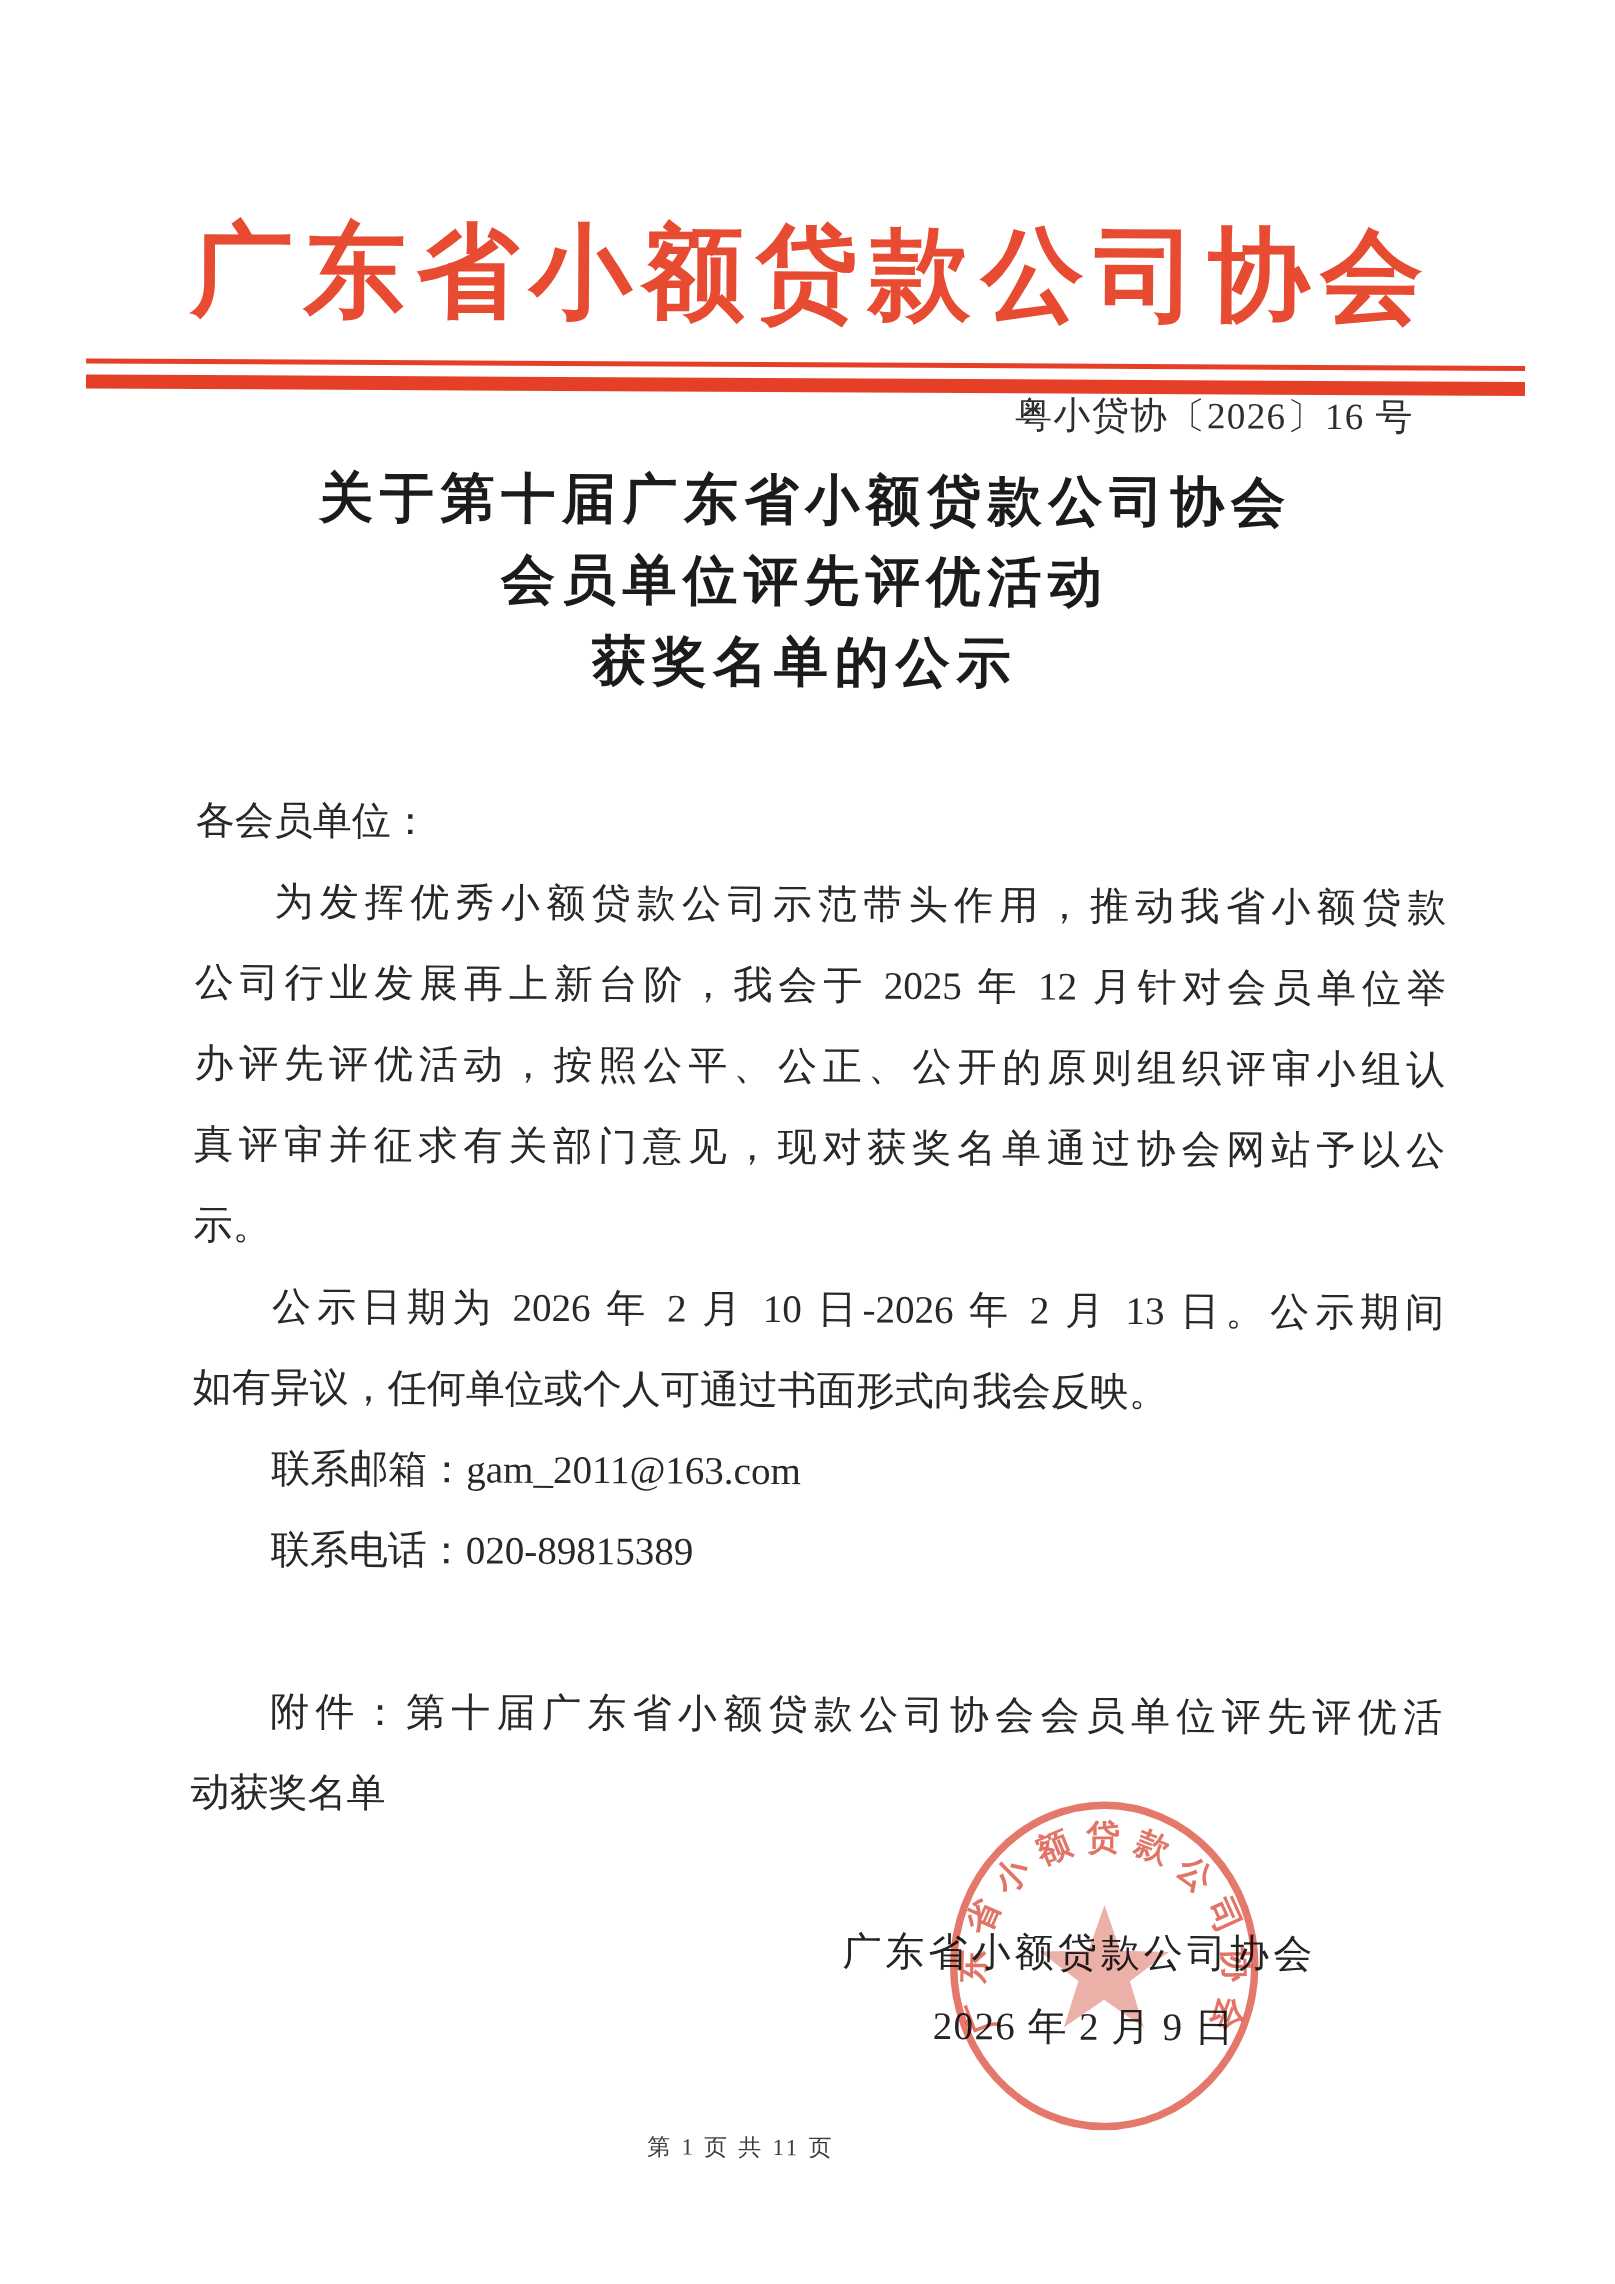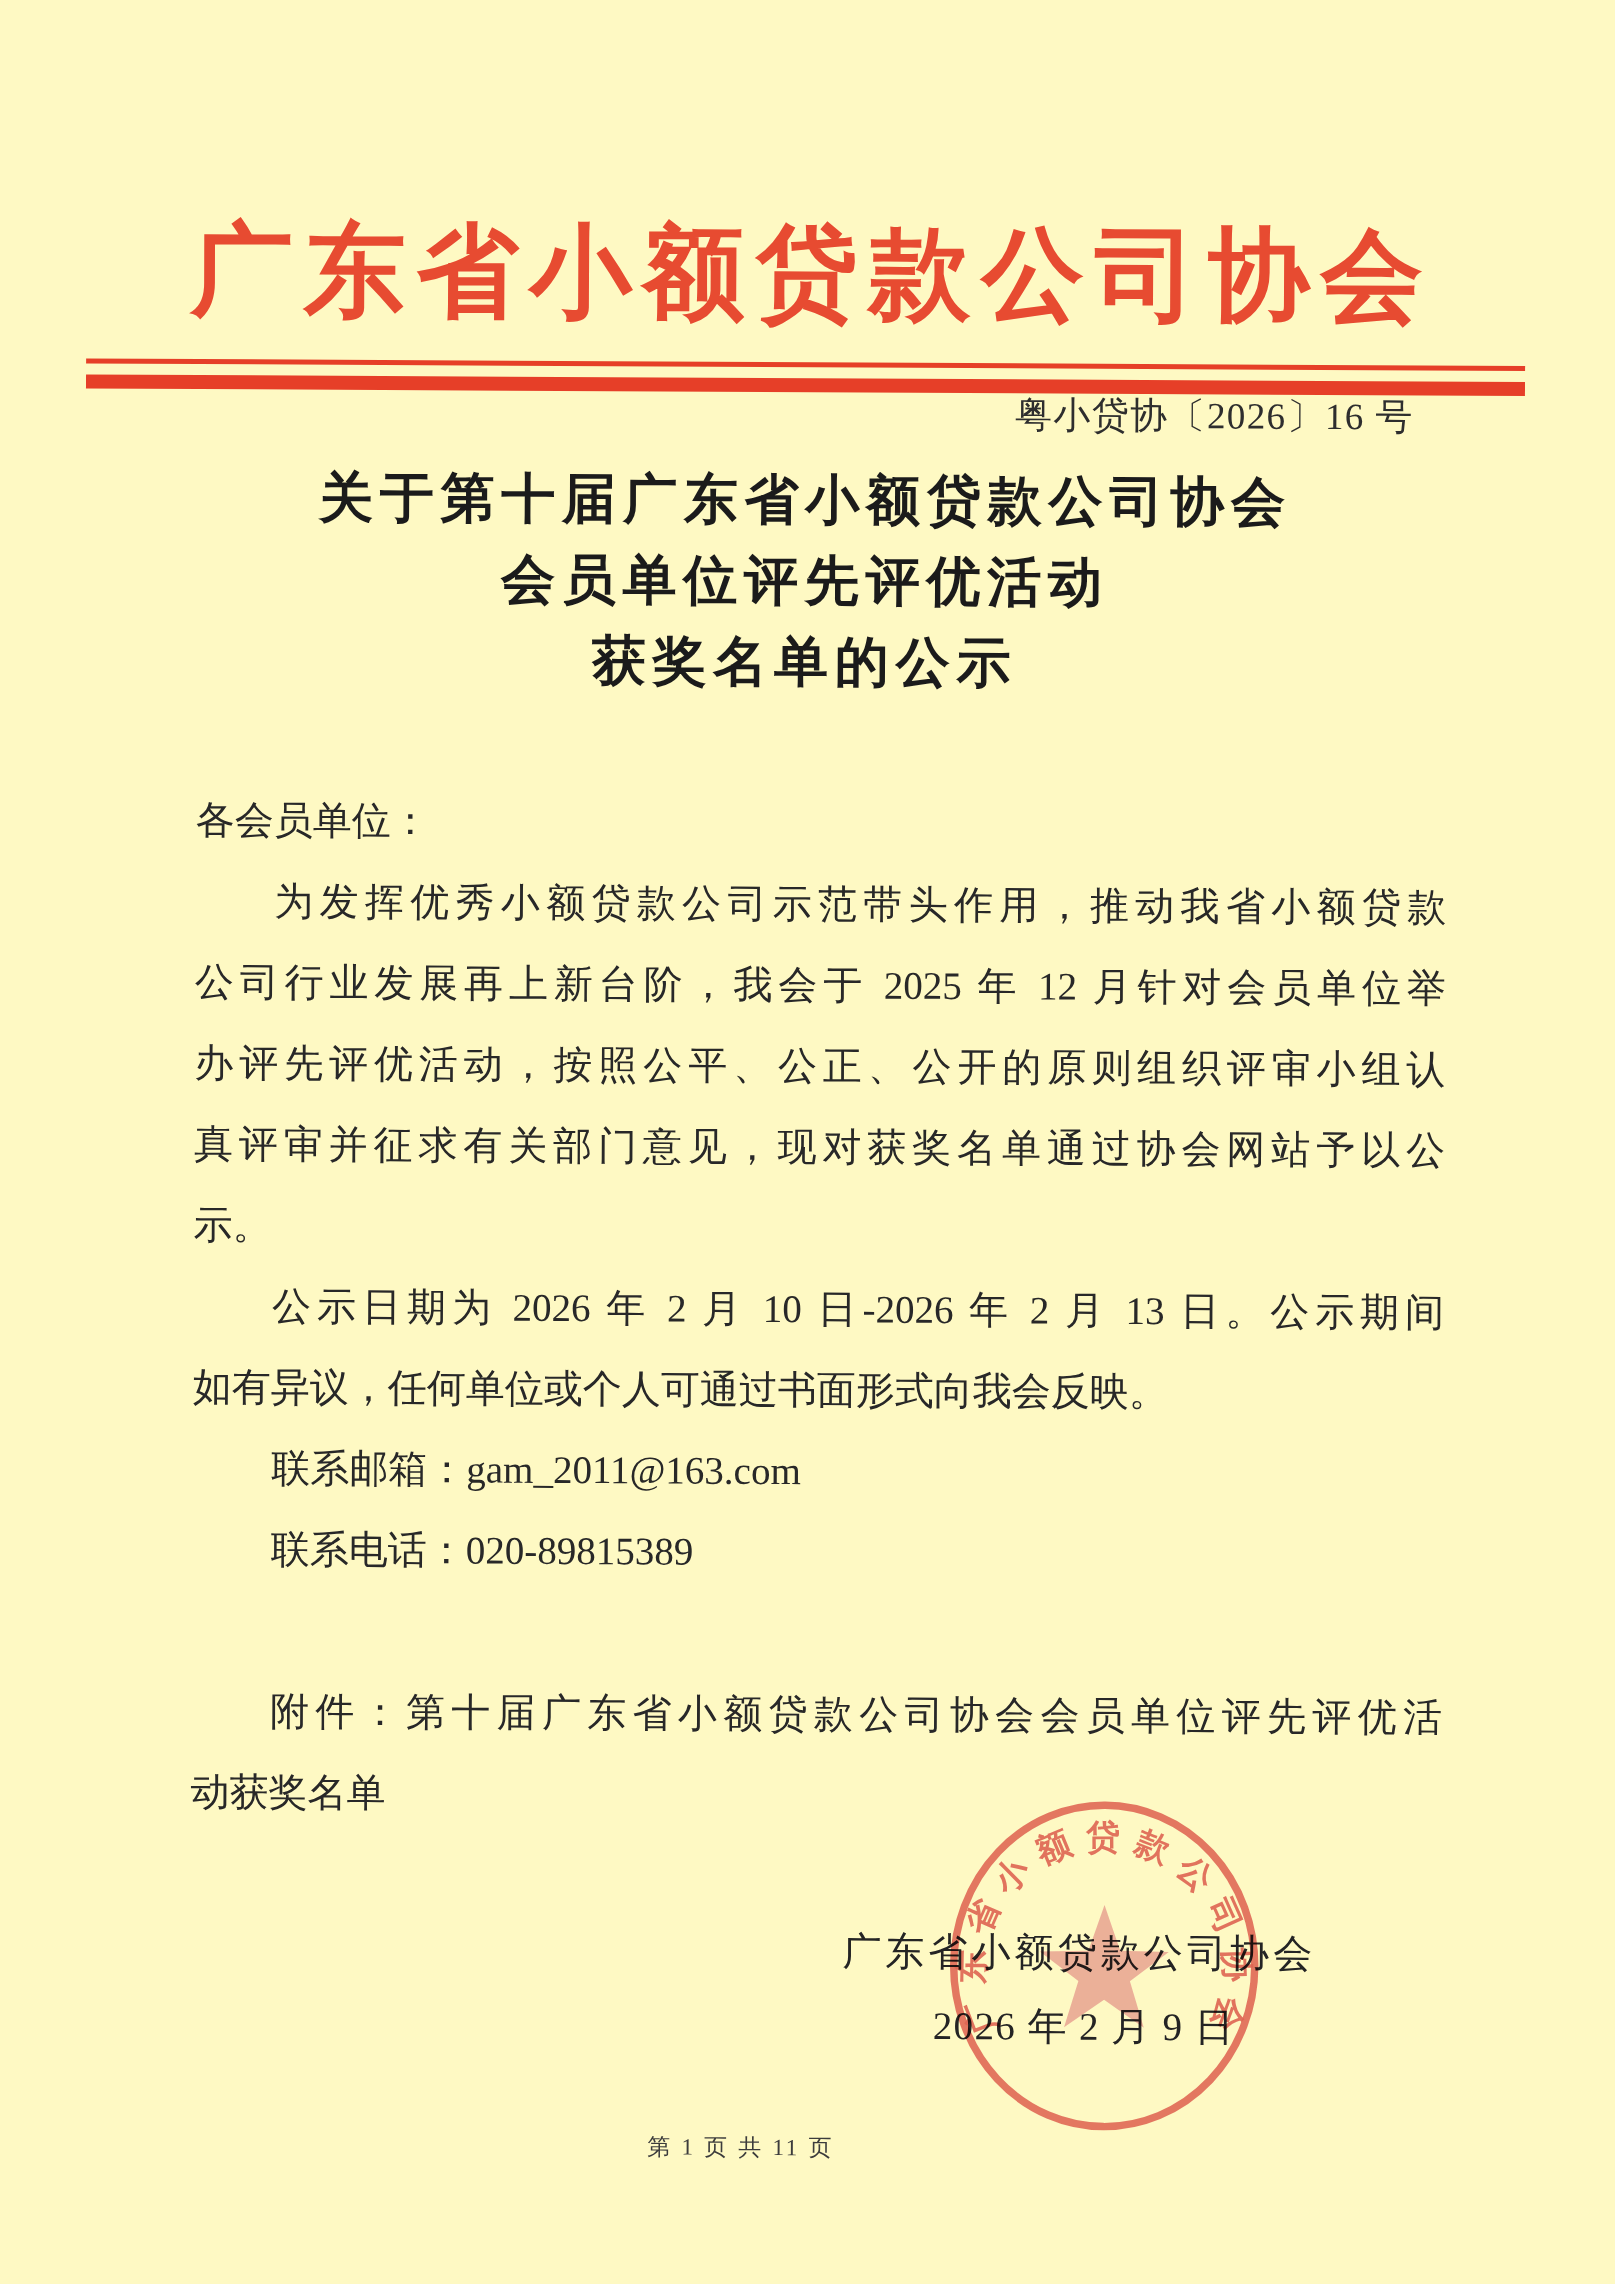--- a/index.html
+++ b/index.html
@@ -1,19 +1,19 @@
 <!DOCTYPE html>
 <html style="--red: #e74b31; --rule_red: #e63f28; --seal_red: #dc5848; --seal_star: #e5958a;font-size:11px"><head>
 <meta charset="utf-8">
 <style>
   html,body{margin:0;padding:0;background:#e9e9e9;}
   .page{
     position:relative;
     width:1616px;height:2284px;
-    background:#fef9c3;
+    background:#ffffff;
     overflow:hidden;
     font-family:"Liberation Serif","DejaVu Serif",serif;
     color:#262626;
   }
   .tilt{
     position:absolute;inset:0;
     transform:rotate(0.3deg);
     transform-origin:0 0;
   }
   .letterhead{

